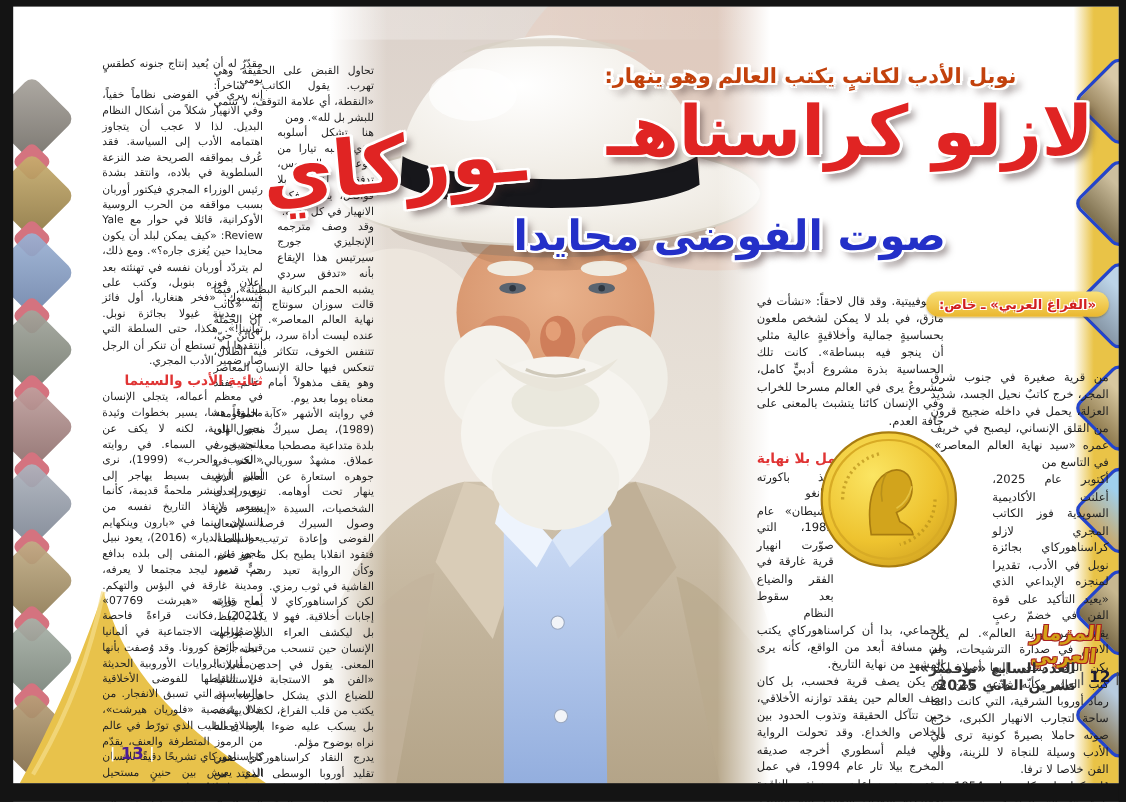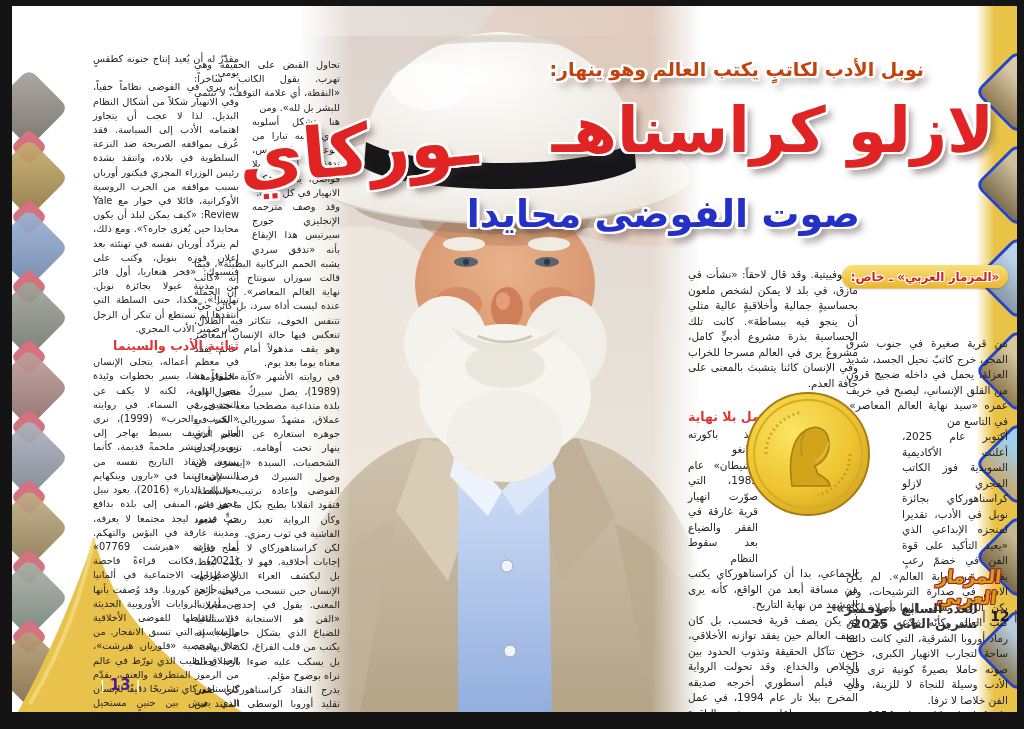--- a/index.html
+++ b/index.html
@@ -28,21 +28,21 @@
   
   .photo{position:absolute;left:300px;top:6px;width:400px;height:707px;z-index:5;}
   
   .kicker{position:absolute;right:100px;top:58px;z-index:10;direction:rtl;
     font-size:19px;font-weight:bold;color:#c2410c;letter-spacing:0;}
   .halo{
     text-shadow:-2px 0 0 #fff,2px 0 0 #fff,0 -2px 0 #fff,0 2px 0 #fff,
       -2px -2px 0 #fff,2px 2px 0 #fff,-2px 2px 0 #fff,2px -2px 0 #fff,
       -3px 1px 0 #fff,3px -1px 0 #fff,5px 6px 7px rgba(60,40,40,.5);}
   .title-right{position:absolute;right:30px;top:84px;z-index:10;direction:rtl;
-    font-size:63px;font-weight:800;color:var(--title-red);line-height:1.15;margin-top:11px;}
+    font-size:63px;font-weight:800;color:var(--title-red);line-height:1.15;}
   .title-left{position:absolute;left:238px;top:112px;z-index:10;direction:rtl;
     font-size:70px;font-weight:800;color:var(--title-red);transform:rotate(-5deg);line-height:1.1;}
   .subtitle{position:absolute;right:164px;top:192px;z-index:10;direction:rtl;
     font-size:38px;font-weight:800;color:var(--subtitle-blue);line-height:1.2;}
   
   .byline{position:absolute;left:842px;top:265px;width:166px;height:23px;z-index:9;
     border-radius:12px;background:linear-gradient(to bottom,var(--label-gold1),var(--label-gold2));
     box-shadow:0 1px 2px rgba(120,90,0,.45);
     display:flex;align-items:center;justify-content:center;direction:rtl;}
   .byline span{font-size:12px;font-weight:bold;color:var(--label-red);
@@ -205,21 +205,21 @@
     <path d="M82,4 C64,56 42,112 6,178 L230,178 C142,120 100,72 82,4 Z" fill="#e8c24b"></path>
     <path d="M82,4 C70,60 52,112 18,170" stroke="#f5dd8a" stroke-width="4" fill="none" opacity=".7"></path>
   </svg>
 
   <div class="kicker halo">نوبل الأدب لكاتبٍ يكتب العالم وهو ينهار:</div>
   <div class="title-right halo">لازلو كراسناهـ</div>
   <div class="title-left halo">ـوركاي</div>
   <div class="subtitle halo">صوت الفوضى محايدا</div>
 
   <div class="byline">
-    <span>«المزمار العربي» ـ خاص:</span>
+    <span>«الفراغ العربي» ـ خاص:</span>
   </div>
 
   <div class="col c12 col1">
     <p>من قرية صغيرة في جنوب شرق المجر، خرج كاتبٌ نحيل الجسد، شديد العزلة، يحمل في داخله ضجيج قرونٍ من القلق الإنساني، ليصبح في خريف عمره «سيد نهاية العالم المعاصر». في التاسع من</p>
     <span class="sp sp-l"></span>
     <p>أكتوبر عام 2025، أعلنت الأكاديمية السويدية فوز الكاتب المجري لازلو كراسناهوركاي بجائزة نوبل في الأدب، تقديرا لمنجزه الإبداعي الذي «يعيد التأكيد على قوة الفن في خضمّ رعبٍ يقترب من نهاية العالم». لم يكن الاسم في صدارة الترشيحات، ولم يكن الرجل يسعى إليها أصلا، لكنّه كتب العالم وكأنّه يودّعه. ومن بين رماد أوروبا الشرقية، التي كانت دائما ساحة لتجارب الانهيار الكبرى، خرج صوته حاملا بصيرةً كونية ترى في الأدب وسيلة للنجاة لا للزينة، وفي الفن خلاصا لا ترفا.</p>
     <p>وُلد كراسناهوركاي عام 1954 في بلدة «غيولا» الواقعة جنوب شرق المجر، في زمن كانت فيه بلاده تئنّ تحت ثقل النظام الشيوعي، وبعد عامين فقط من الثورة المجرية التي قمعتها الدبابات</p>
   </div>
 
   <div class="col c12 col2">

